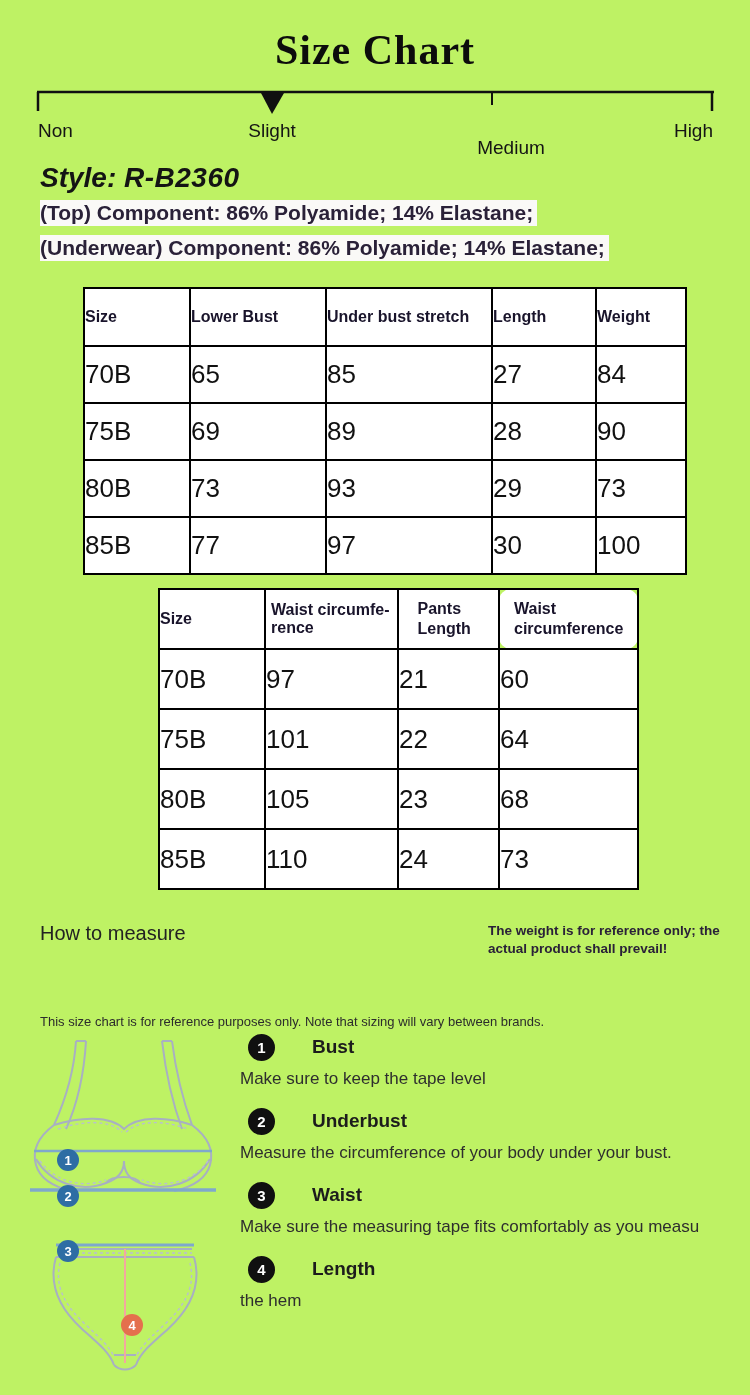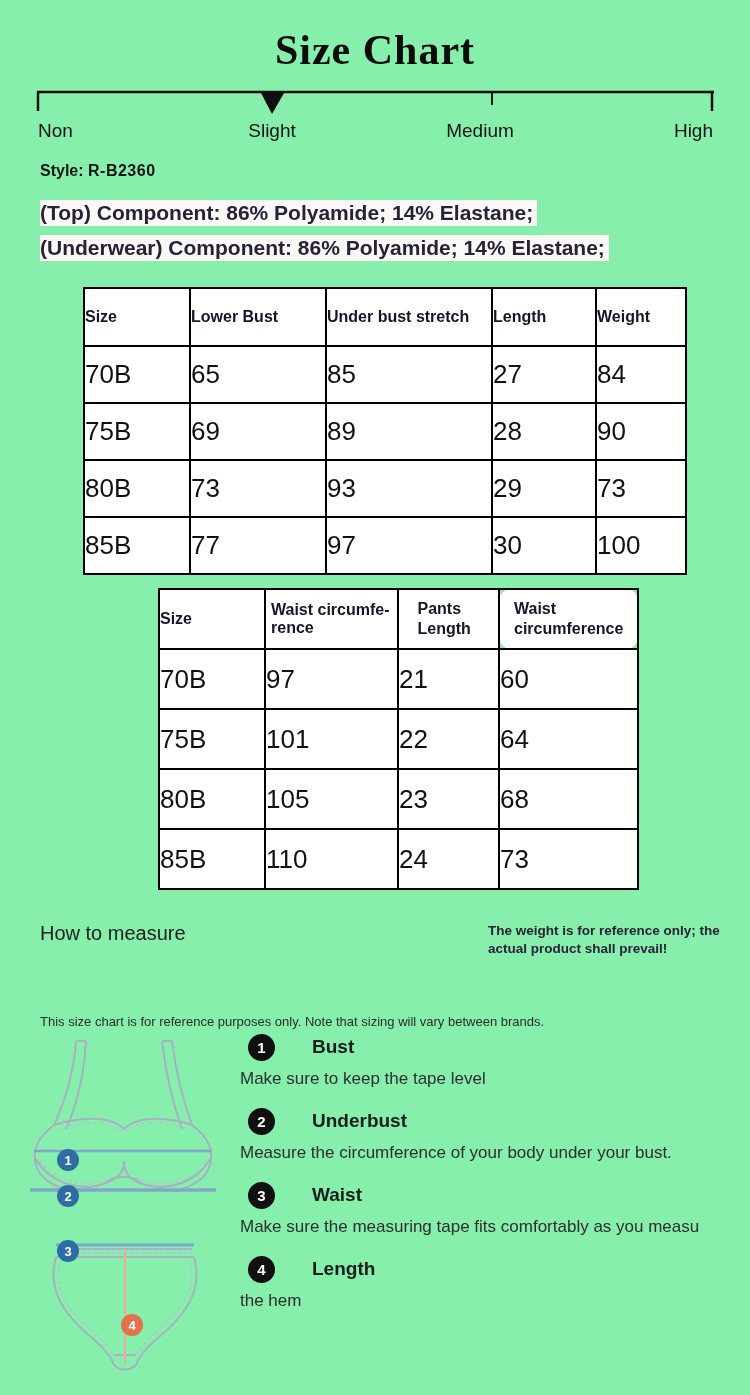--- a/index.html
+++ b/index.html
@@ -1,44 +1,44 @@
 <!DOCTYPE html>
 <html><head>
 <meta charset="utf-8">
 <style>
   * { margin: 0; padding: 0; box-sizing: border-box; }
   html, body { background: #fff; }
   .page {
     position: relative;
     width: 750px;
     height: 1395px;
-    background: #86efac;
+    background: #bef264;
     font-family: "Liberation Sans", sans-serif;
     color: #1a1a1a;
     overflow: hidden;
     margin: 0 auto;
   }
   .title {
     position: absolute;
     top: 26px; left: 0; width: 750px;
     text-align: center;
     font-family: "Liberation Serif", "DejaVu Serif", serif;
     font-weight: bold;
     font-size: 42px;
     color: #0c0c0c;
     letter-spacing: 1px;
   }
   .scale-svg { position: absolute; top: 88px; left: 0; }
   .scale-label { position: absolute; top: 120px; font-size: 19px; color: #141414; }
   .lbl-non { left: 38px; }
   .lbl-slight { left: 272px; transform: translateX(-50%); }
-  .lbl-medium { left: 480px; transform: translateX(-50%); }
+  .lbl-medium { left: 511px; transform: translateX(-50%); margin-top: 17px; }
   .lbl-high { right: 37px; }
 
-  .style-line { position: absolute; top: 162px; left: 40px; font-size: 16px; color: #141414; }
+  .style-line { position: absolute; top: 162px; left: 40px; font-size: 28px; color: #141414; font-style: italic; }
   .style-label { font-weight: bold; }
   .style-value { font-weight: bold; letter-spacing: 0.5px; }
 
   .component { position: absolute; left: 40px; font-size: 21px; font-weight: bold; color: #2a2138; background: #faf9f7; padding: 1px 4px 1px 0; }
   .comp-top { top: 200px; }
   .comp-under { top: 235px; }
 
   table { border-collapse: collapse; position: absolute; table-layout: fixed; }
   td { border: 2px solid #000; text-align: left; vertical-align: middle; background: #fff; }
   .t1 { left: 83px; top: 287px; }

